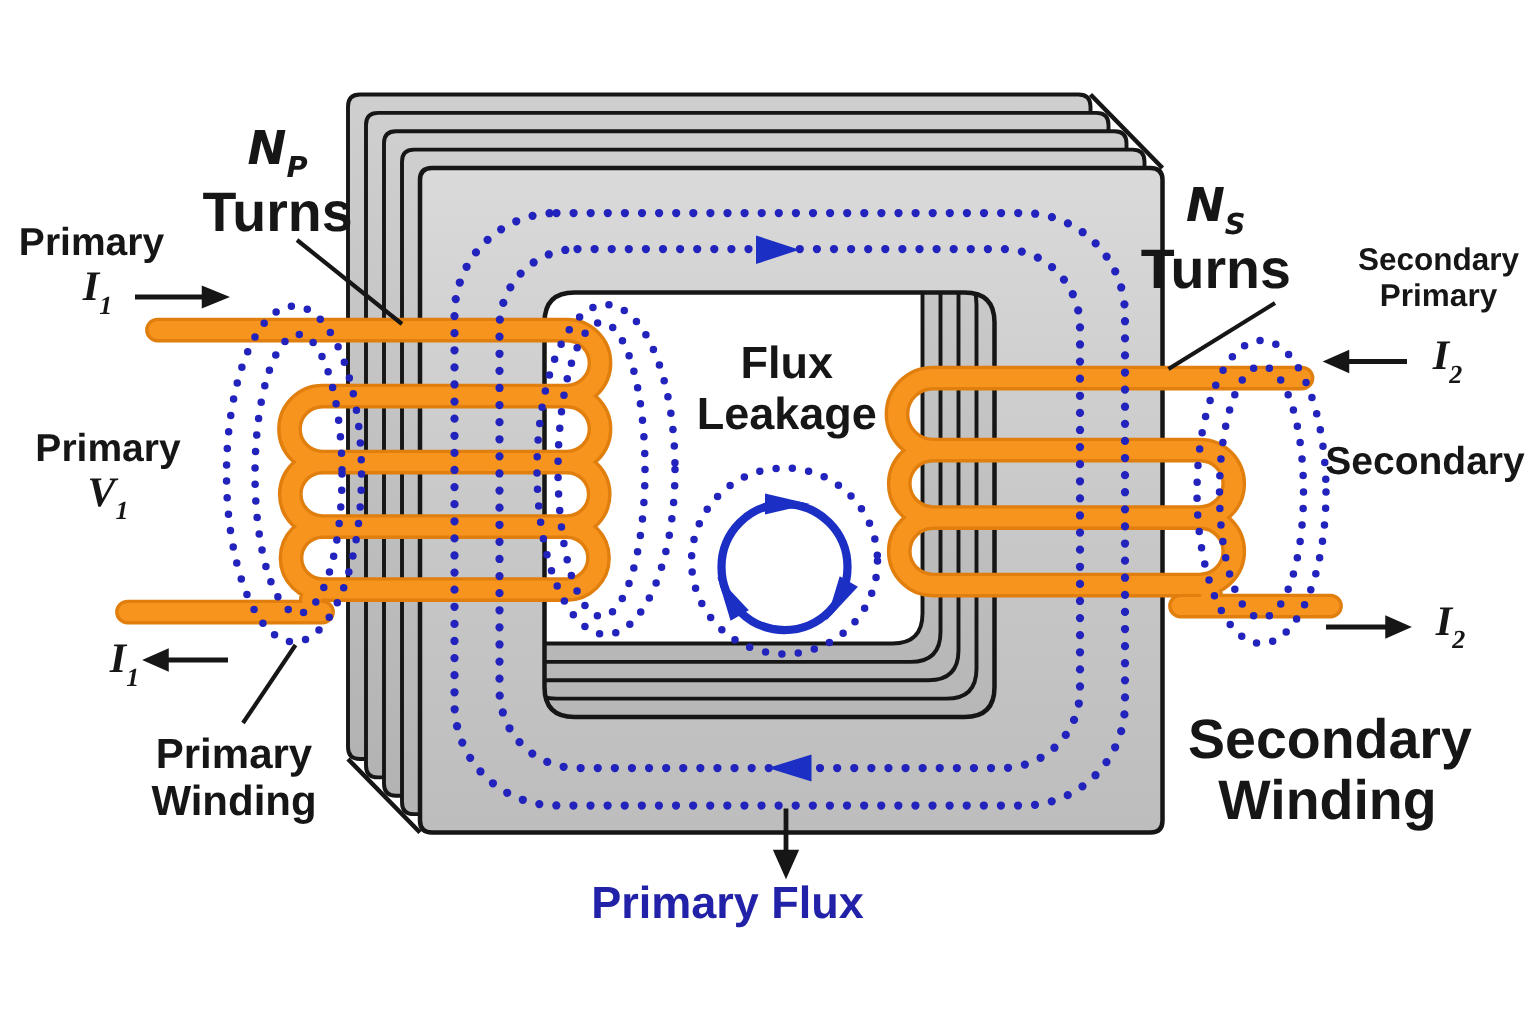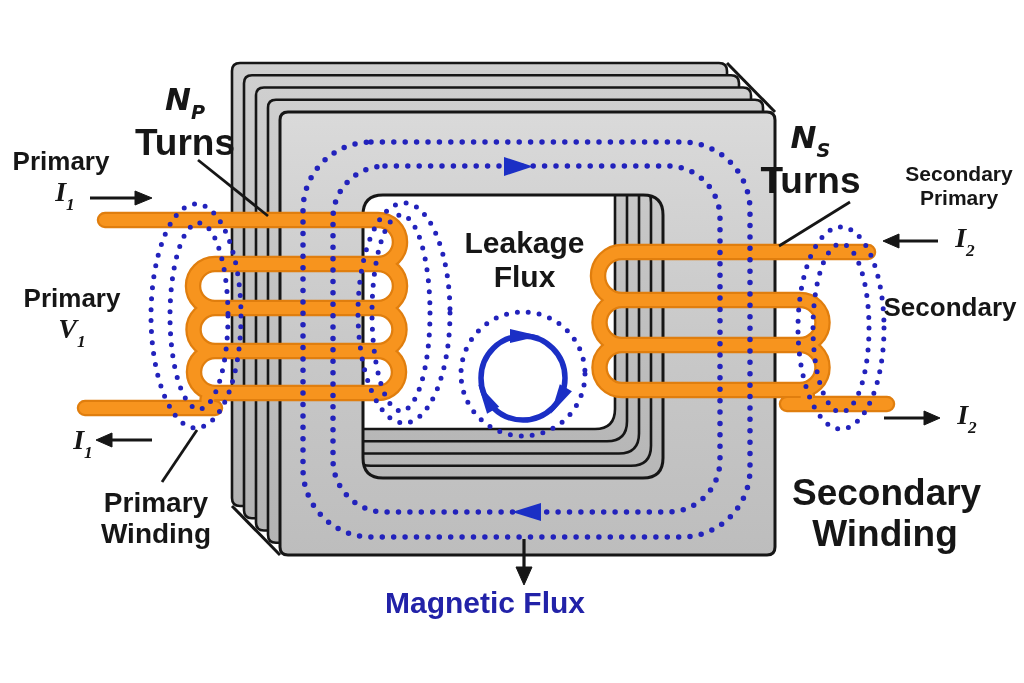--- a/index.html
+++ b/index.html
@@ -153,22 +153,22 @@
   <div class="lbl math fs28" style="left:56px;top:424px;width:54px;">
     <span>I</span><sub>1</sub>
   </div>
 
   <div class="lbl w600 fs28" style="left:72px;top:487px;width:168px;">
     <div>Primary</div>
     <div>Winding</div>
   </div>
 
   <div class="lbl w700 fs30" style="left:442px;top:226px;width:165px;">
+    <div>Flux</div>
     <div>Leakage</div>
-    <div>Flux</div>
   </div>
 
   <div class="lbl" style="left:748px;top:120px;width:125px;text-align:center;">
     <div class="mathN fs31"><span>N</span><sub>S</sub></div>
     <div class="w700 fs29">Turns</div>
   </div>
 
   <div class="lbl w600 fs21" style="left:898px;top:162px;width:122px;">
     <div>Secondary</div>
     <div>Primary</div>
@@ -184,15 +184,15 @@
 
   <div class="lbl math fs28" style="left:940px;top:399px;width:54px;">
     <span>I</span><sub>2</sub>
   </div>
 
   <div class="lbl w600 fs29" style="left:792px;top:472px;width:186px;">
     <div>Secondary</div>
     <div>Winding</div>
   </div>
 
-  <div class="lbl w700 fs30 blue" style="left:380px;top:586px;width:210px;">Magnetic Flux</div>
+  <div class="lbl w700 fs30 blue" style="left:380px;top:586px;width:210px;">Primary Flux</div>
 
 </div>
 
 </body></html>

